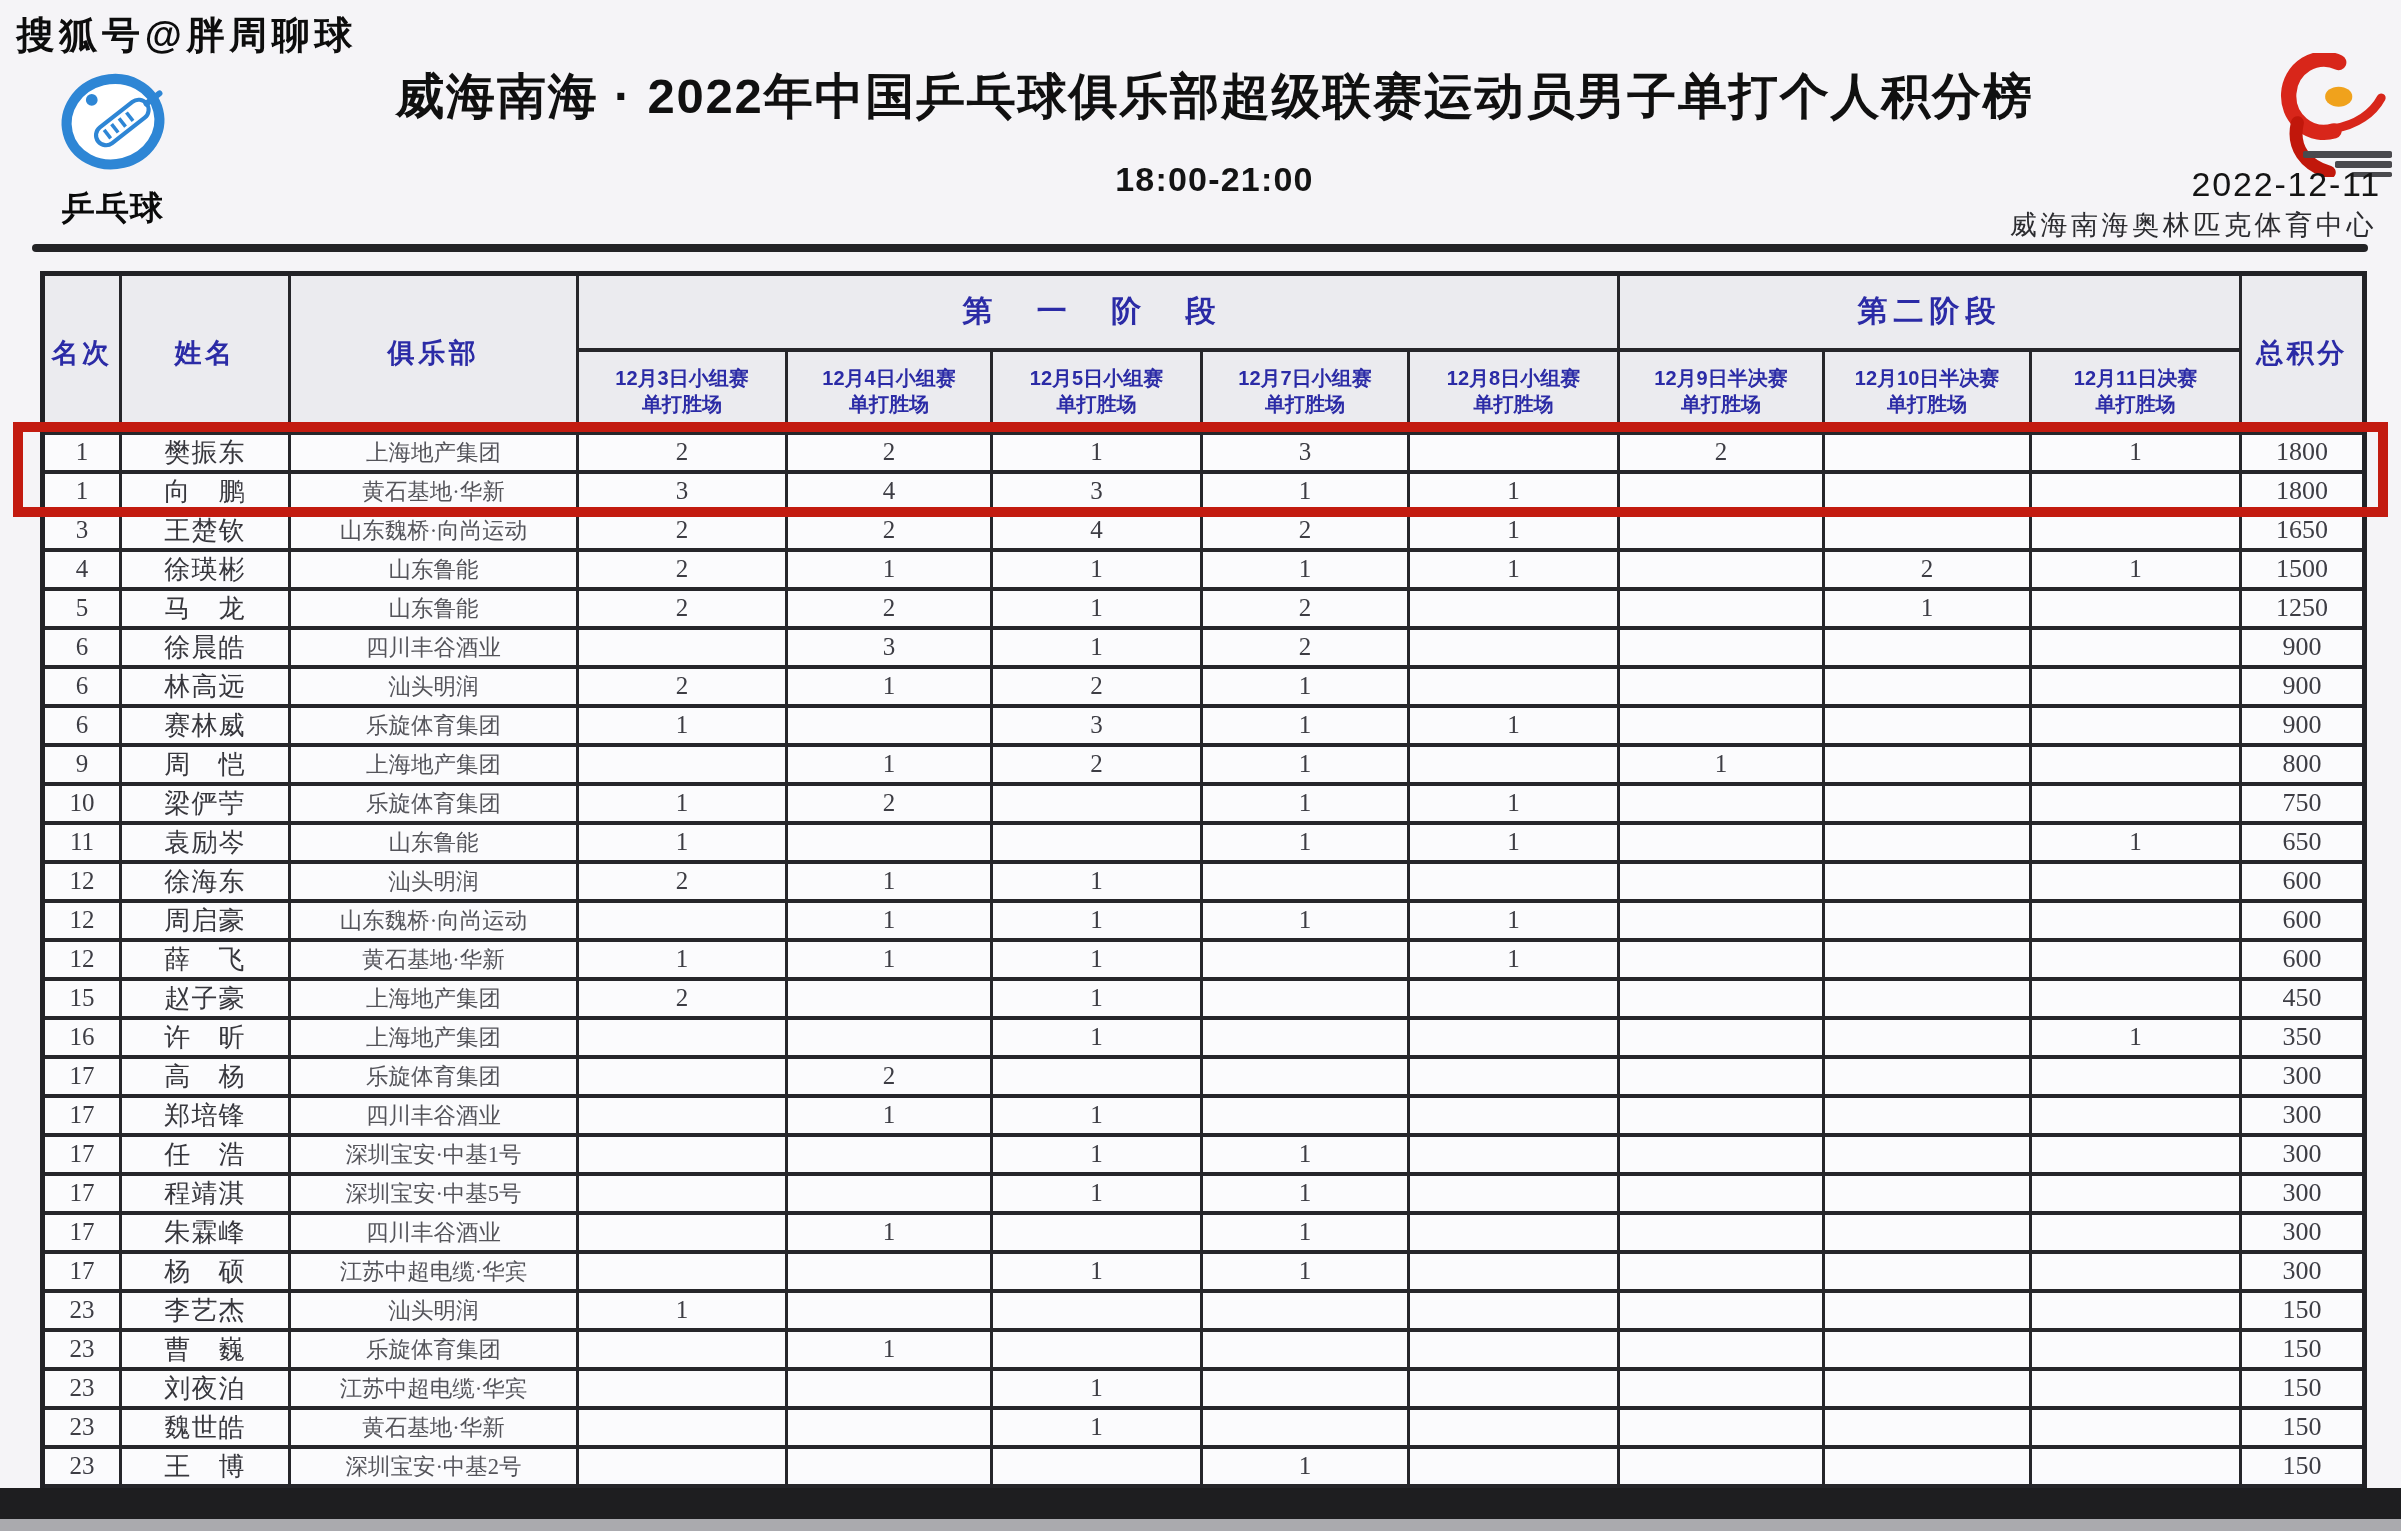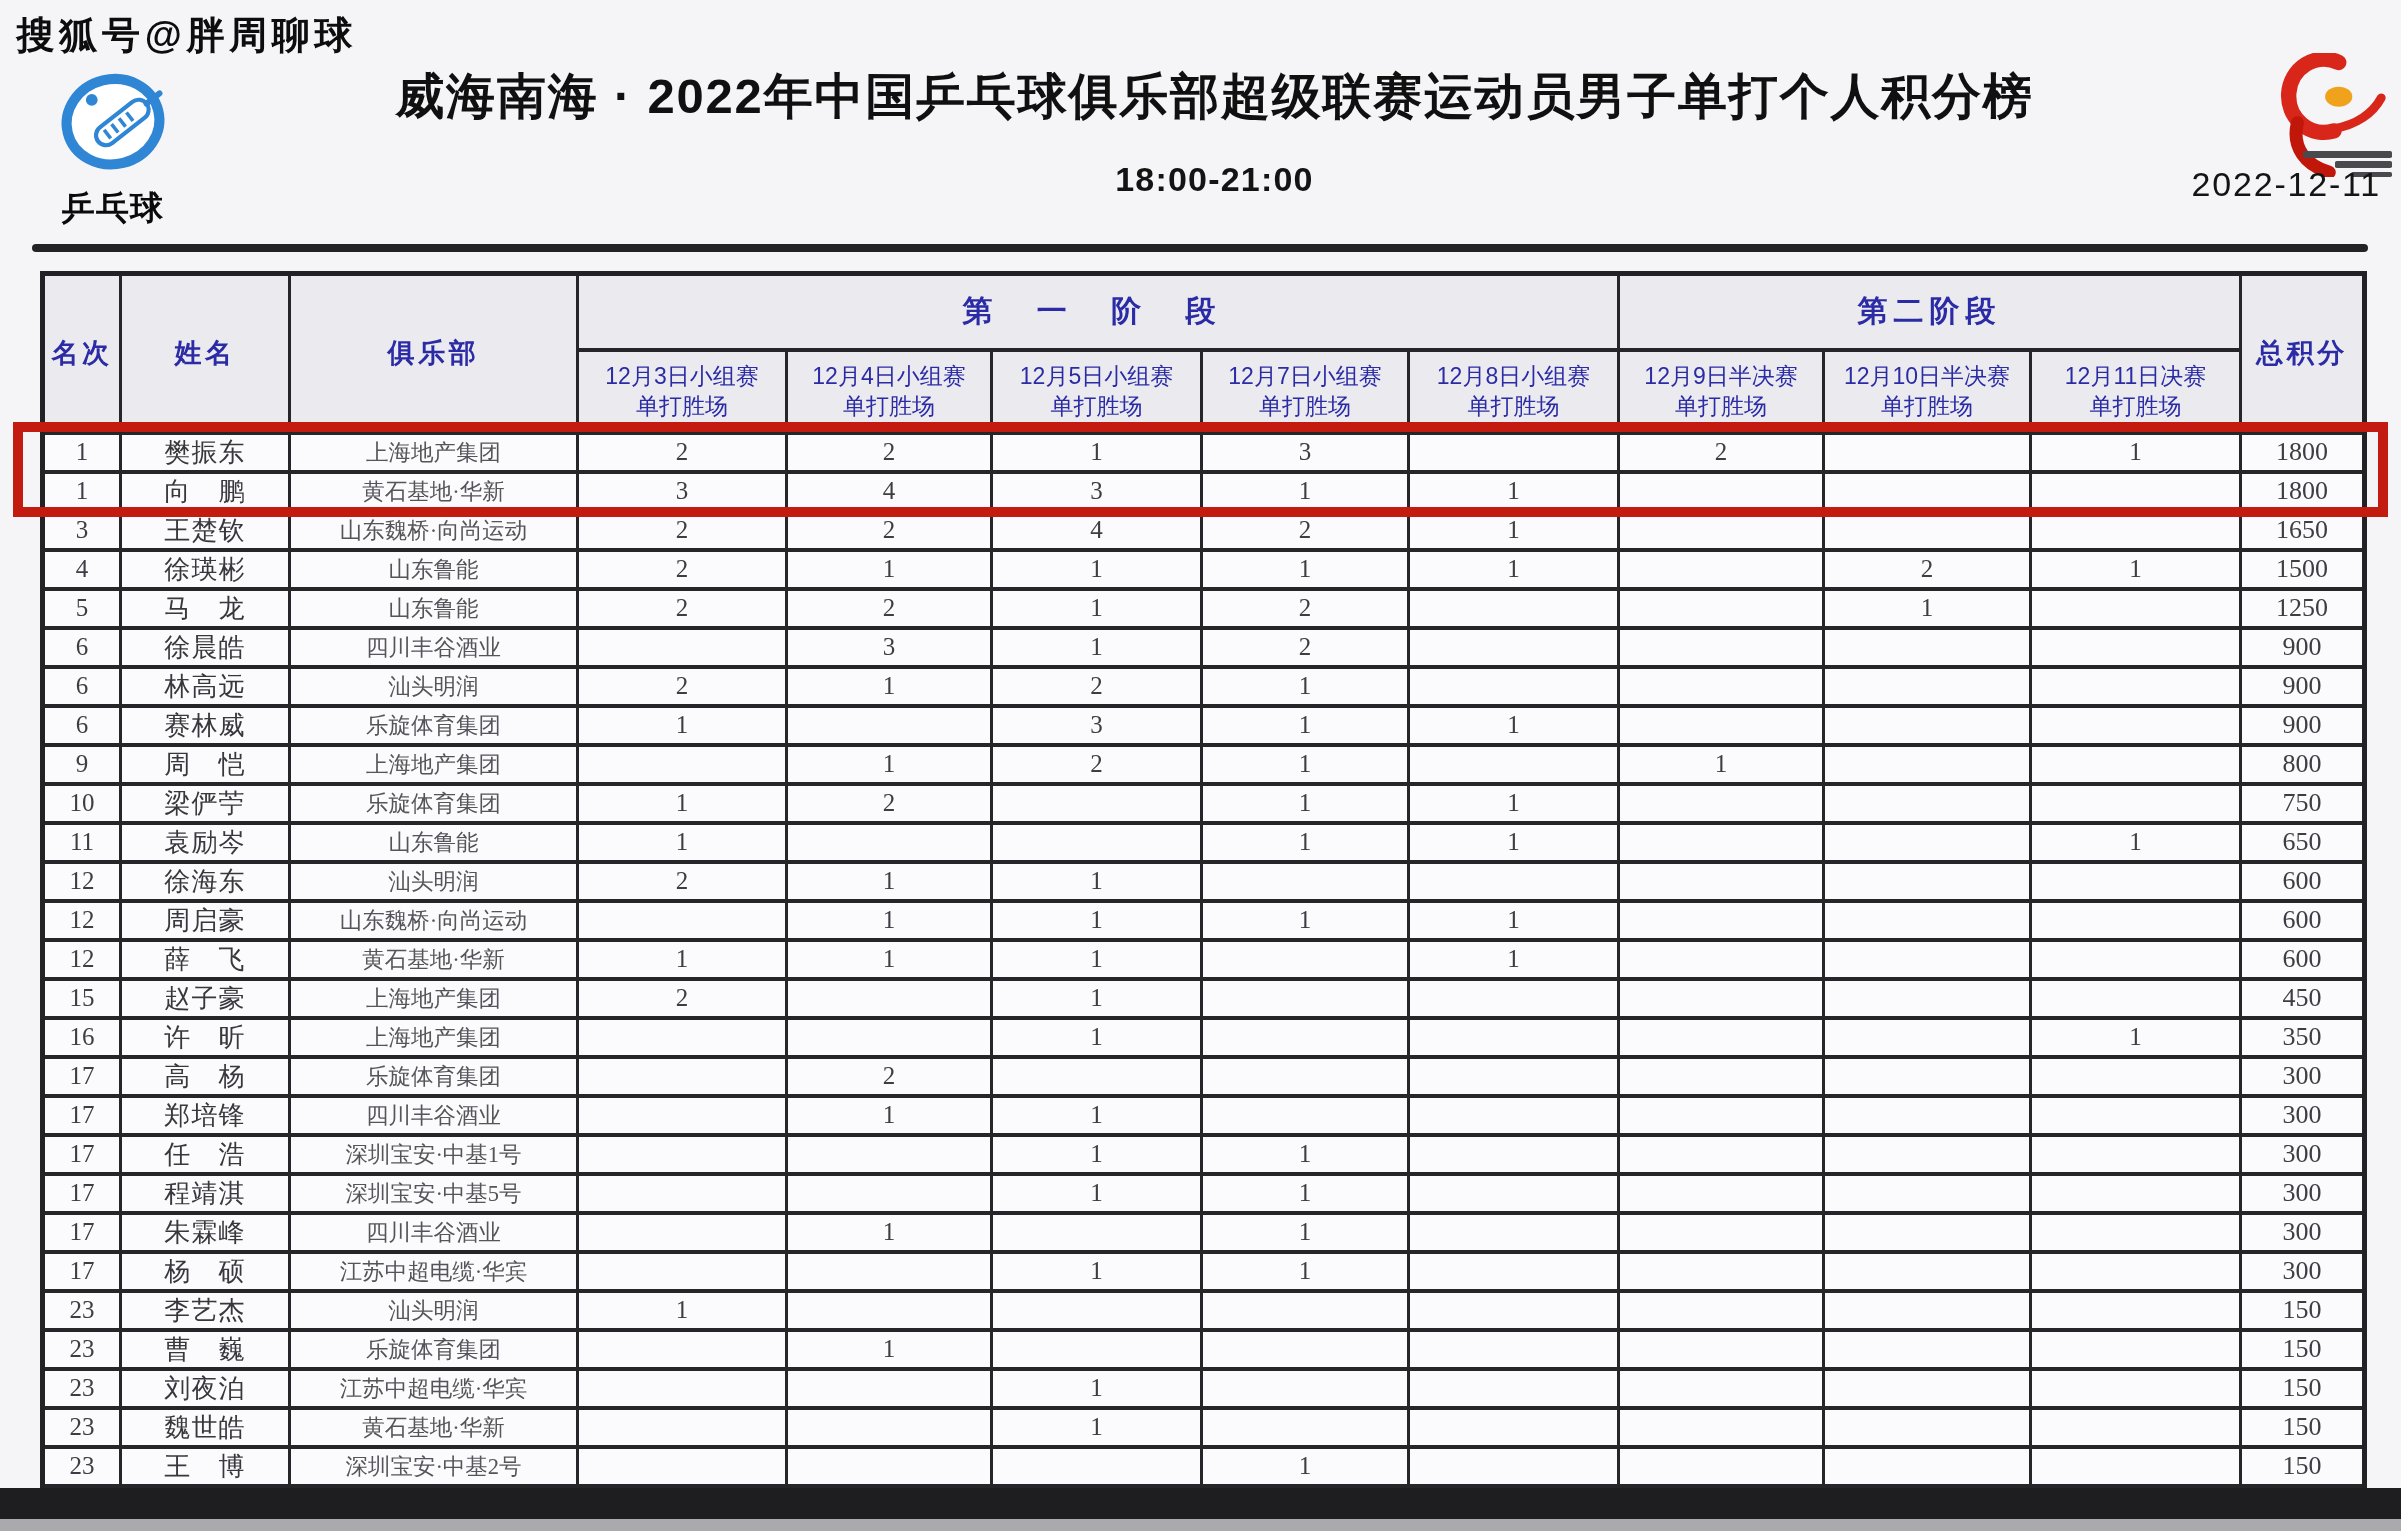--- a/index.html
+++ b/index.html
@@ -55,21 +55,21 @@
     text-align:center;vertical-align:middle;
     padding:0;overflow:hidden;white-space:nowrap;
   }
   thead th{background:#ebebef;color:#2b2ba6;}
   thead tr.r1{height:76px;}
   thead tr.r2{height:83px;}
   .main-th{font-size:27px;font-weight:bold;letter-spacing:3.6px;}
   .stage-th{font-size:30px;font-weight:bold;}
   .stage1{letter-spacing:18px;}
   .stage2{letter-spacing:6px;}
-  .round-th{font-size:23px;font-weight:normal;line-height:1.32;}
+  .round-th{font-size:20px;font-weight:bold;line-height:1.32;}
   tbody tr{height:37px;}
   tbody td{
     font-family:"Liberation Serif", serif;
     font-size:25px;color:#3d3d44;background:#fbfbfd;
   }
   td.c-name{font-size:26px;color:#37373d;letter-spacing:1.2px;}
   td.c-club{font-size:22.5px;color:#54545a;}
   td.c-total{font-size:26px;}
   .red-box{
     position:absolute;left:13px;top:422px;width:2375px;height:95px;
@@ -118,20 +118,21 @@
       <ellipse cx="150" cy="74" rx="23" ry="17" fill="#f0a21c"></ellipse>
     </svg>
   </div>
   <div class="mini-bars">
     <div class="mb1"></div>
       <div class="mb2"></div>
       <div class="mb3"></div>
   </div>
 
   <div class="date">2022-12-11</div>
+  <div class="venue">威海南海奥林匹克体育中心</div>
   <div class="rule"></div>
 
   <table class="standings">
     <colgroup>
       <col style="width:78px">
         <col style="width:169px">
         <col style="width:288px">
       <col style="width:209px">
         <col style="width:205px">
         <col style="width:210px">

